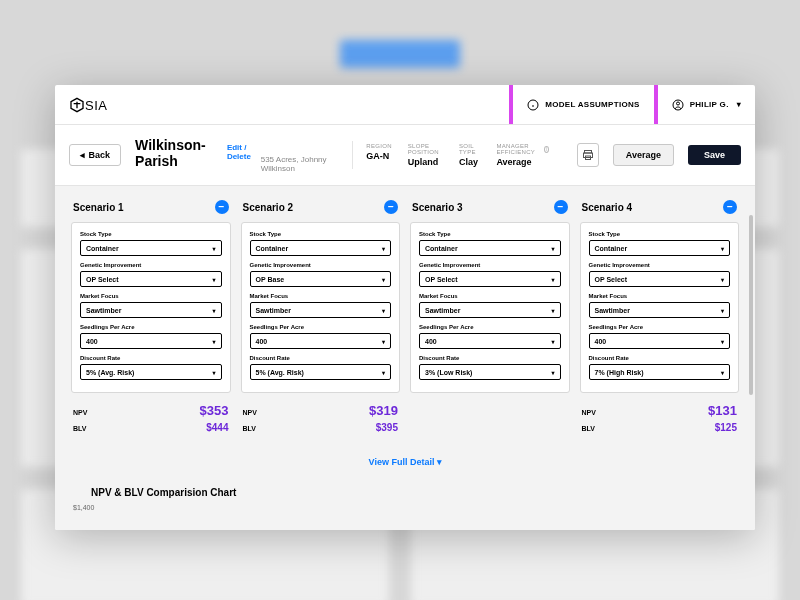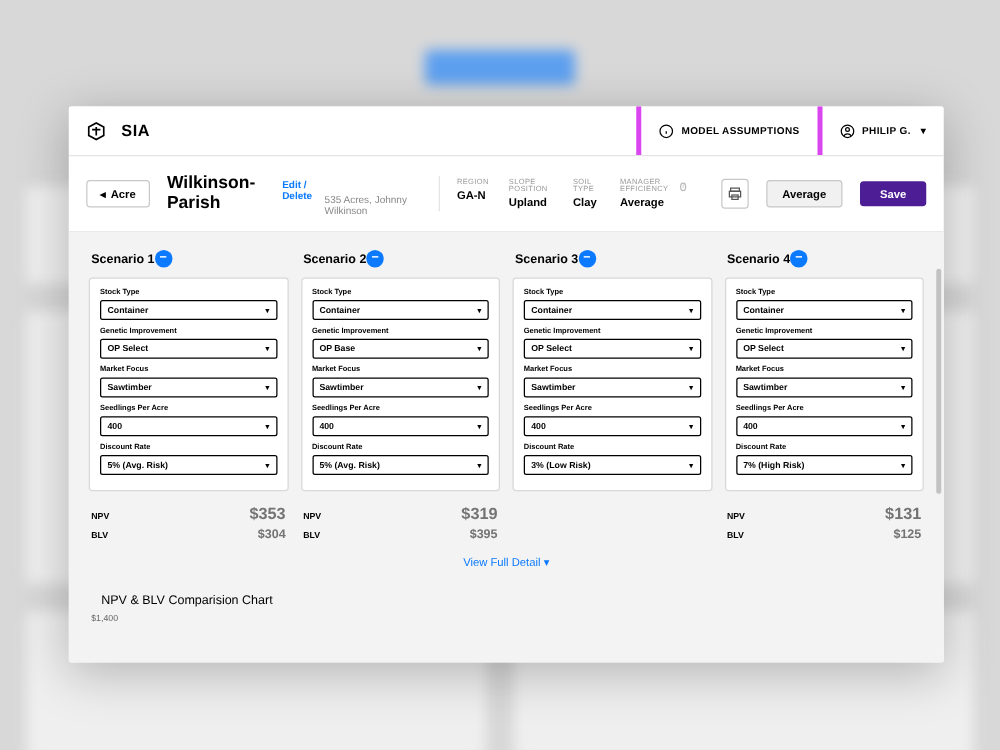--- a/index.html
+++ b/index.html
@@ -3,21 +3,21 @@
 <meta charset="utf-8">
 <style>
 *{margin:0;padding:0;box-sizing:border-box;font-family:-apple-system,BlinkMacSystemFont,"Segoe UI",sans-serif}
 body{background:#d8d8d8;width:800px;height:600px;overflow:hidden;position:relative}
 .blur-bg{position:absolute;inset:0;filter:blur(5px);opacity:.6}
 .blur-bg .fake-row{display:flex;gap:20px;padding:10px 20px}
 .blur-bg .fake-box{background:#fff;border:1px solid #ccc;border-radius:4px;padding:15px;flex:1}
 .blur-bg .fake-btn{background:#0b7aff;width:120px;height:28px;border-radius:3px;margin:20px auto}
 .modal{position:absolute;left:55px;top:85px;width:700px;height:445px;background:#fff;border-radius:2px;box-shadow:0 8px 40px rgba(0,0,0,.25);display:flex;flex-direction:column;overflow:hidden}
 .topbar{display:flex;align-items:center;height:40px;border-bottom:1px solid #e4e4e4}
-.brand{display:flex;align-items:flex-start;gap:12px;padding:0 14px;font-weight:700;font-size:13px;letter-spacing:.5px;flex:1}
+.brand{display:flex;align-items:flex-end;gap:0;padding:0 14px;font-weight:400;font-size:13px;letter-spacing:.5px;flex:1}
 .brand svg{width:16px;height:16px}
 .top-right{display:flex;height:100%}
 .top-seg{display:flex;align-items:center;gap:6px;padding:0 14px;border-left:4px solid #d946ef;font-size:8px;font-weight:700;letter-spacing:.3px}
 .top-seg svg{width:12px;height:12px}
 .caret{font-size:8px;margin-left:2px}
 .header{display:flex;align-items:center;padding:12px 14px;gap:14px;border-bottom:1px solid #e4e4e4}
 .back-btn{border:1px solid #c8c8c8;background:#fff;border-radius:3px;padding:5px 10px;font-size:9px;font-weight:600;display:flex;align-items:center;gap:4px;cursor:pointer}
 .title-block{display:flex;}
 .title-row{display:flex;align-items:baseline;gap:8px}
 .title{font-size:14px;font-weight:800}
@@ -26,39 +26,39 @@
 .divider{width:1px;height:28px;background:#e4e4e4}
 .meta{display:flex;gap:16px}
 .meta-item{display:flex;flex-direction:column;gap:2px}
 .meta-label{font-size:6px;color:#999;text-transform:uppercase;letter-spacing:.3px;display:flex;align-items:center;gap:2px}
 .meta-value{font-size:9px;font-weight:600}
 .info-circ{width:7px;height:7px;border:1px solid #bbb;border-radius:50%;display:inline-flex;align-items:center;justify-content:center;font-size:5px;color:#bbb}
 .spacer{flex:1}
 .icon-btn{border:1px solid #c8c8c8;background:#fff;border-radius:3px;width:28px;height:24px;display:flex;align-items:center;justify-content:center;cursor:pointer}
 .icon-btn svg{width:12px;height:12px}
 .archive-btn{border:1px solid #c8c8c8;background:#f1f1f1;border-radius:3px;padding:5px 12px;font-size:9px;font-weight:600;cursor:pointer}
-.save-btn{border:none;background:#4c1d95;color:#fff;border-radius:3px;padding:5px 16px;font-size:9px;font-weight:700;cursor:pointer}
+.save-btn{border:none;background:#0f172a;color:#fff;border-radius:3px;padding:5px 16px;font-size:9px;font-weight:700;cursor:pointer}
 .content{flex:1;background:#f3f3f3;overflow:auto;padding:14px 16px 20px}
 .scenarios{display:flex;gap:10px}
 .scenario{flex:1;display:flex;flex-direction:column}
-.scen-head{display:flex;align-items:center;justify-content:flex-start;padding:0 2px 8px}
+.scen-head{display:flex;align-items:center;justify-content:space-between;padding:0 2px 8px}
 .scen-title{font-size:10px;font-weight:800}
 .minus-icon{width:14px;height:14px;background:#0b7aff;border-radius:50%;display:flex;align-items:center;justify-content:center;color:#fff;font-size:10px;font-weight:700;line-height:1;cursor:pointer}
 .card{background:#fff;border:1px solid #d8d8d8;border-radius:3px;padding:8px 8px 6px}
 .field{margin-bottom:6px}
 .field-label{font-size:6px;font-weight:700;margin-bottom:3px}
 .select{border:1px solid #000;border-radius:2px;height:16px;display:flex;align-items:center;justify-content:space-between;padding:0 5px;font-size:7px;font-weight:600;cursor:pointer}
 .select .chev{font-size:6px}
 .results{padding:6px 2px 0}
 .result-row{display:flex;justify-content:space-between;align-items:baseline;margin-top:4px}
 .result-lbl{font-size:7px;font-weight:800}
-.result-val{font-size:13px;font-weight:800;color:#737373}
+.result-val{font-size:13px;font-weight:800;color:#6d28d9}
 .result-val.sm{font-size:10px}
-.view-detail{text-align:center;margin-top:12px;font-size:9px;color:#0b7aff;font-weight:400;cursor:pointer}
-.chart-title{font-size:10px;font-weight:400;margin-top:20px;margin-left:10px}
+.view-detail{text-align:center;margin-top:24px;font-size:9px;color:#0b7aff;font-weight:700;cursor:pointer}
+.chart-title{font-size:10px;font-weight:700;margin-top:20px;margin-left:20px}
 .axis-lbl{font-size:7px;color:#666;margin-top:6px;margin-left:2px}
 .scrollbar{position:absolute;right:2px;top:130px;width:4px;height:180px;background:#c2c2c2;border-radius:2px}
 </style>
 </head>
 <body>
 
 <div class="blur-bg">
   <div class="fake-row" style="margin-top:10px">
       <div class="fake-btn"></div>
     </div>
@@ -105,21 +105,21 @@
           </svg>
         <span>PHILIP G.</span>
         <span class="caret">▾</span>
       </div>
     </div>
   </div>
 
   <div class="header">
     <button class="back-btn">
       <span>◂</span>
-      <span>Acre</span>
+      <span>Back</span>
     </button>
     <div class="title-block">
       <div class="title-row">
         <span class="title">Wilkinson-Parish</span>
         <span class="title-actions">
           <span>Edit</span>
           <span> / </span>
           <span>Delete</span>
         </span>
       </div>
@@ -203,21 +203,21 @@
               </div>
             </div>
           </div>
           <div class="results">
             <div class="result-row">
               <span class="result-lbl">NPV</span>
               <span class="result-val">$353</span>
             </div>
             <div class="result-row">
               <span class="result-lbl">BLV</span>
-              <span class="result-val sm">$304</span>
+              <span class="result-val sm">$444</span>
             </div>
           </div>
         </div>
         <div class="scenario">
           <div class="scen-head">
             <span class="scen-title">Scenario 2</span>
             <span class="minus-icon">−</span>
           </div>
           <div class="card">
             <div class="field">

